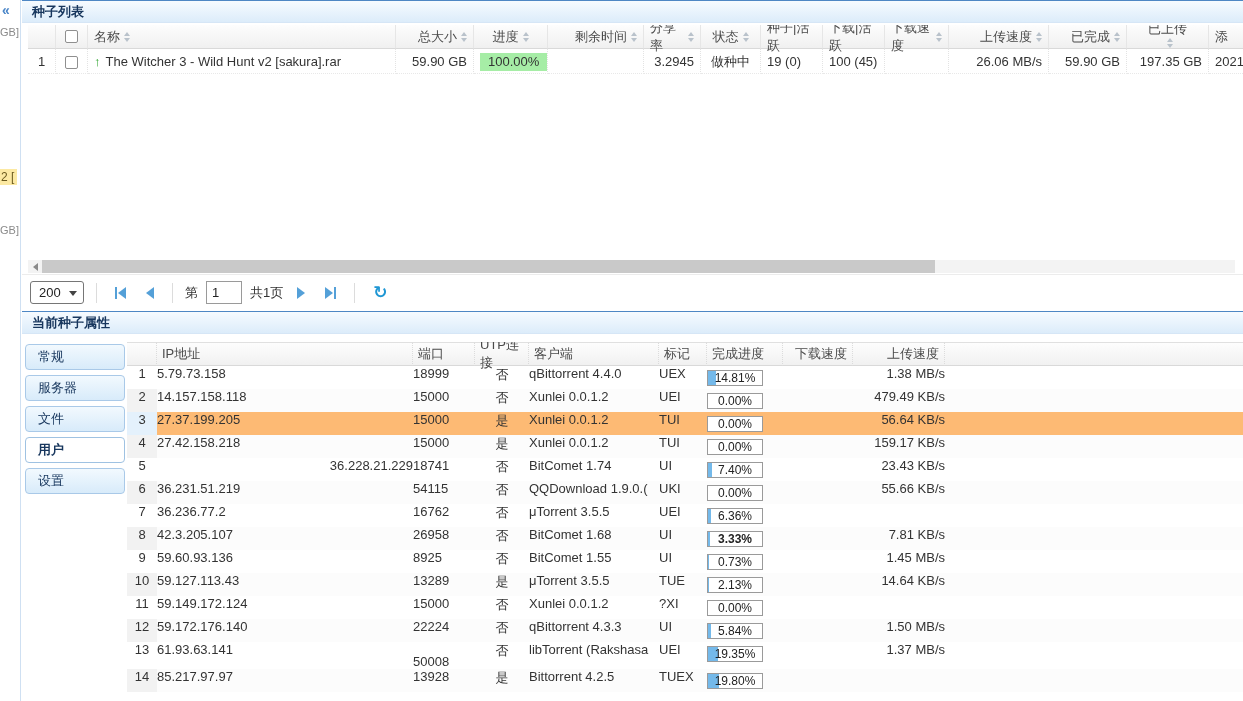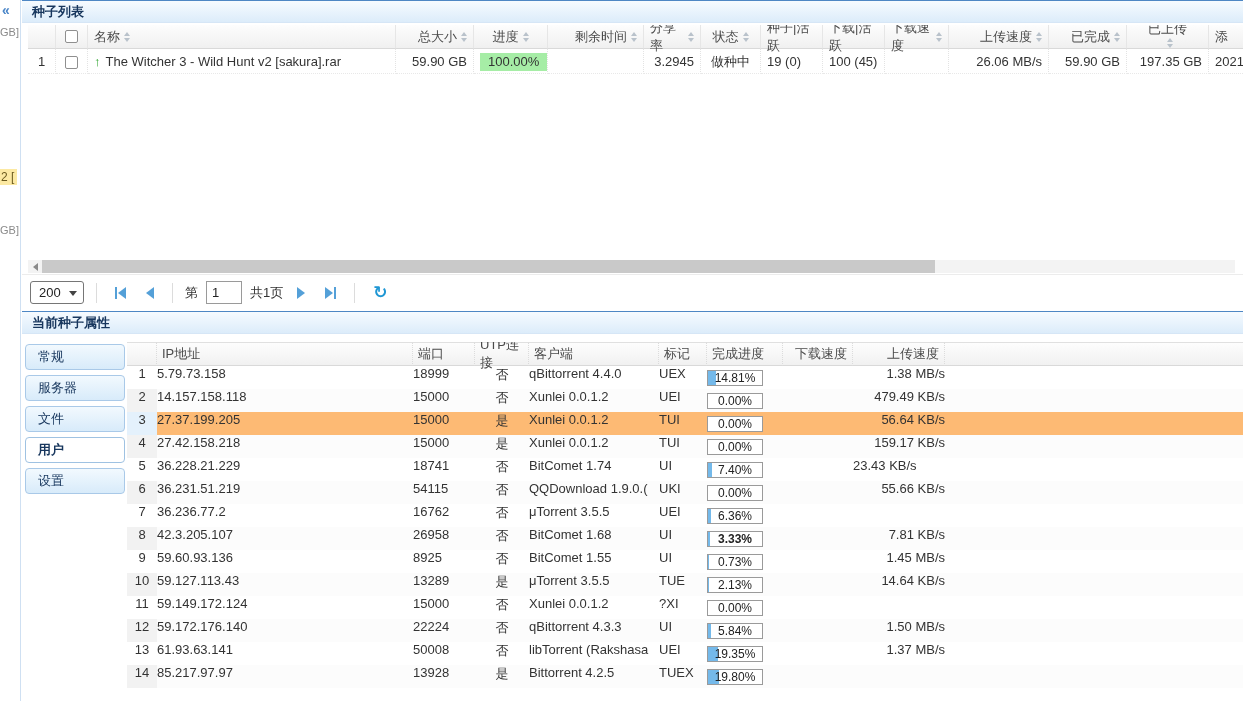--- a/index.html
+++ b/index.html
@@ -298,28 +298,28 @@
             <div class="td" style="width: 54px; text-align: center;">是</div>
             <div class="td" style="width: 130px; text-align: left;">Xunlei 0.0.1.2</div>
             <div class="td" style="width: 48px; text-align: left;">TUI</div>
             <div class="td" style="width: 76px; text-align: left;"><span class="pbox" style="display: inline-block;"><span class="pfill" style="width: 0%;"></span><span class="plabel">0.00%</span></span></div>
             <div class="td" style="width: 70px; text-align: right;"></div>
             <div class="td" style="width: 92px; text-align: right;">159.17 KB/s</div>
             <div class="td fill"></div>
           </div>
           <div class="prow">
             <div class="td gut" style="width: 30px; text-align: center;">5</div>
-            <div class="td" style="width: 256px; text-align: left;">36.228.21.229</div>
+            <div class="td" style="width: 256px; text-align: right;">36.228.21.229</div>
             <div class="td" style="width: 62px; text-align: left;">18741</div>
             <div class="td" style="width: 54px; text-align: center;">否</div>
             <div class="td" style="width: 130px; text-align: left;">BitComet 1.74</div>
             <div class="td" style="width: 48px; text-align: left;">UI</div>
             <div class="td" style="width: 76px; text-align: left;"><span class="pbox" style="display: inline-block;"><span class="pfill" style="width: 7.4%;"></span><span class="plabel">7.40%</span></span></div>
             <div class="td" style="width: 70px; text-align: right;"></div>
-            <div class="td" style="width: 92px; ">23.43 KB/s</div>
+            <div class="td" style="width: 92px; text-align: right;">23.43 KB/s</div>
             <div class="td fill"></div>
           </div>
           <div class="prow alt">
             <div class="td gut" style="width: 30px; text-align: center;">6</div>
             <div class="td" style="width: 256px; text-align: left;">36.231.51.219</div>
             <div class="td" style="width: 62px; text-align: left;">54115</div>
             <div class="td" style="width: 54px; text-align: center;">否</div>
             <div class="td" style="width: 130px; text-align: left;">QQDownload 1.9.0.(</div>
             <div class="td" style="width: 48px; text-align: left;">UKI</div>
             <div class="td" style="width: 76px; text-align: left;"><span class="pbox" style="display: inline-block;"><span class="pfill" style="width: 0%;"></span><span class="plabel">0.00%</span></span></div>
@@ -395,21 +395,21 @@
             <div class="td" style="width: 130px; text-align: left;">qBittorrent 4.3.3</div>
             <div class="td" style="width: 48px; text-align: left;">UI</div>
             <div class="td" style="width: 76px; text-align: left;"><span class="pbox" style="display: inline-block;"><span class="pfill" style="width: 5.84%;"></span><span class="plabel">5.84%</span></span></div>
             <div class="td" style="width: 70px; text-align: right;"></div>
             <div class="td" style="width: 92px; text-align: right;">1.50 MB/s</div>
             <div class="td fill"></div>
           </div>
           <div class="prow">
             <div class="td gut" style="width: 30px; text-align: center;">13</div>
             <div class="td" style="width: 256px; text-align: left;">61.93.63.141</div>
-            <div class="td" style="width: 62px; text-align: left;">50008</div>
+            <div class="td" style="width: 62px; text-align: left; margin-top: 12px;">50008</div>
             <div class="td" style="width: 54px; text-align: center;">否</div>
             <div class="td" style="width: 130px; text-align: left;">libTorrent (Rakshasa</div>
             <div class="td" style="width: 48px; text-align: left;">UEI</div>
             <div class="td" style="width: 76px; text-align: left;"><span class="pbox" style="display: inline-block;"><span class="pfill" style="width: 19.35%;"></span><span class="plabel">19.35%</span></span></div>
             <div class="td" style="width: 70px; text-align: right;"></div>
             <div class="td" style="width: 92px; text-align: right;">1.37 MB/s</div>
             <div class="td fill"></div>
           </div>
           <div class="prow alt">
             <div class="td gut" style="width: 30px; text-align: center;">14</div>

